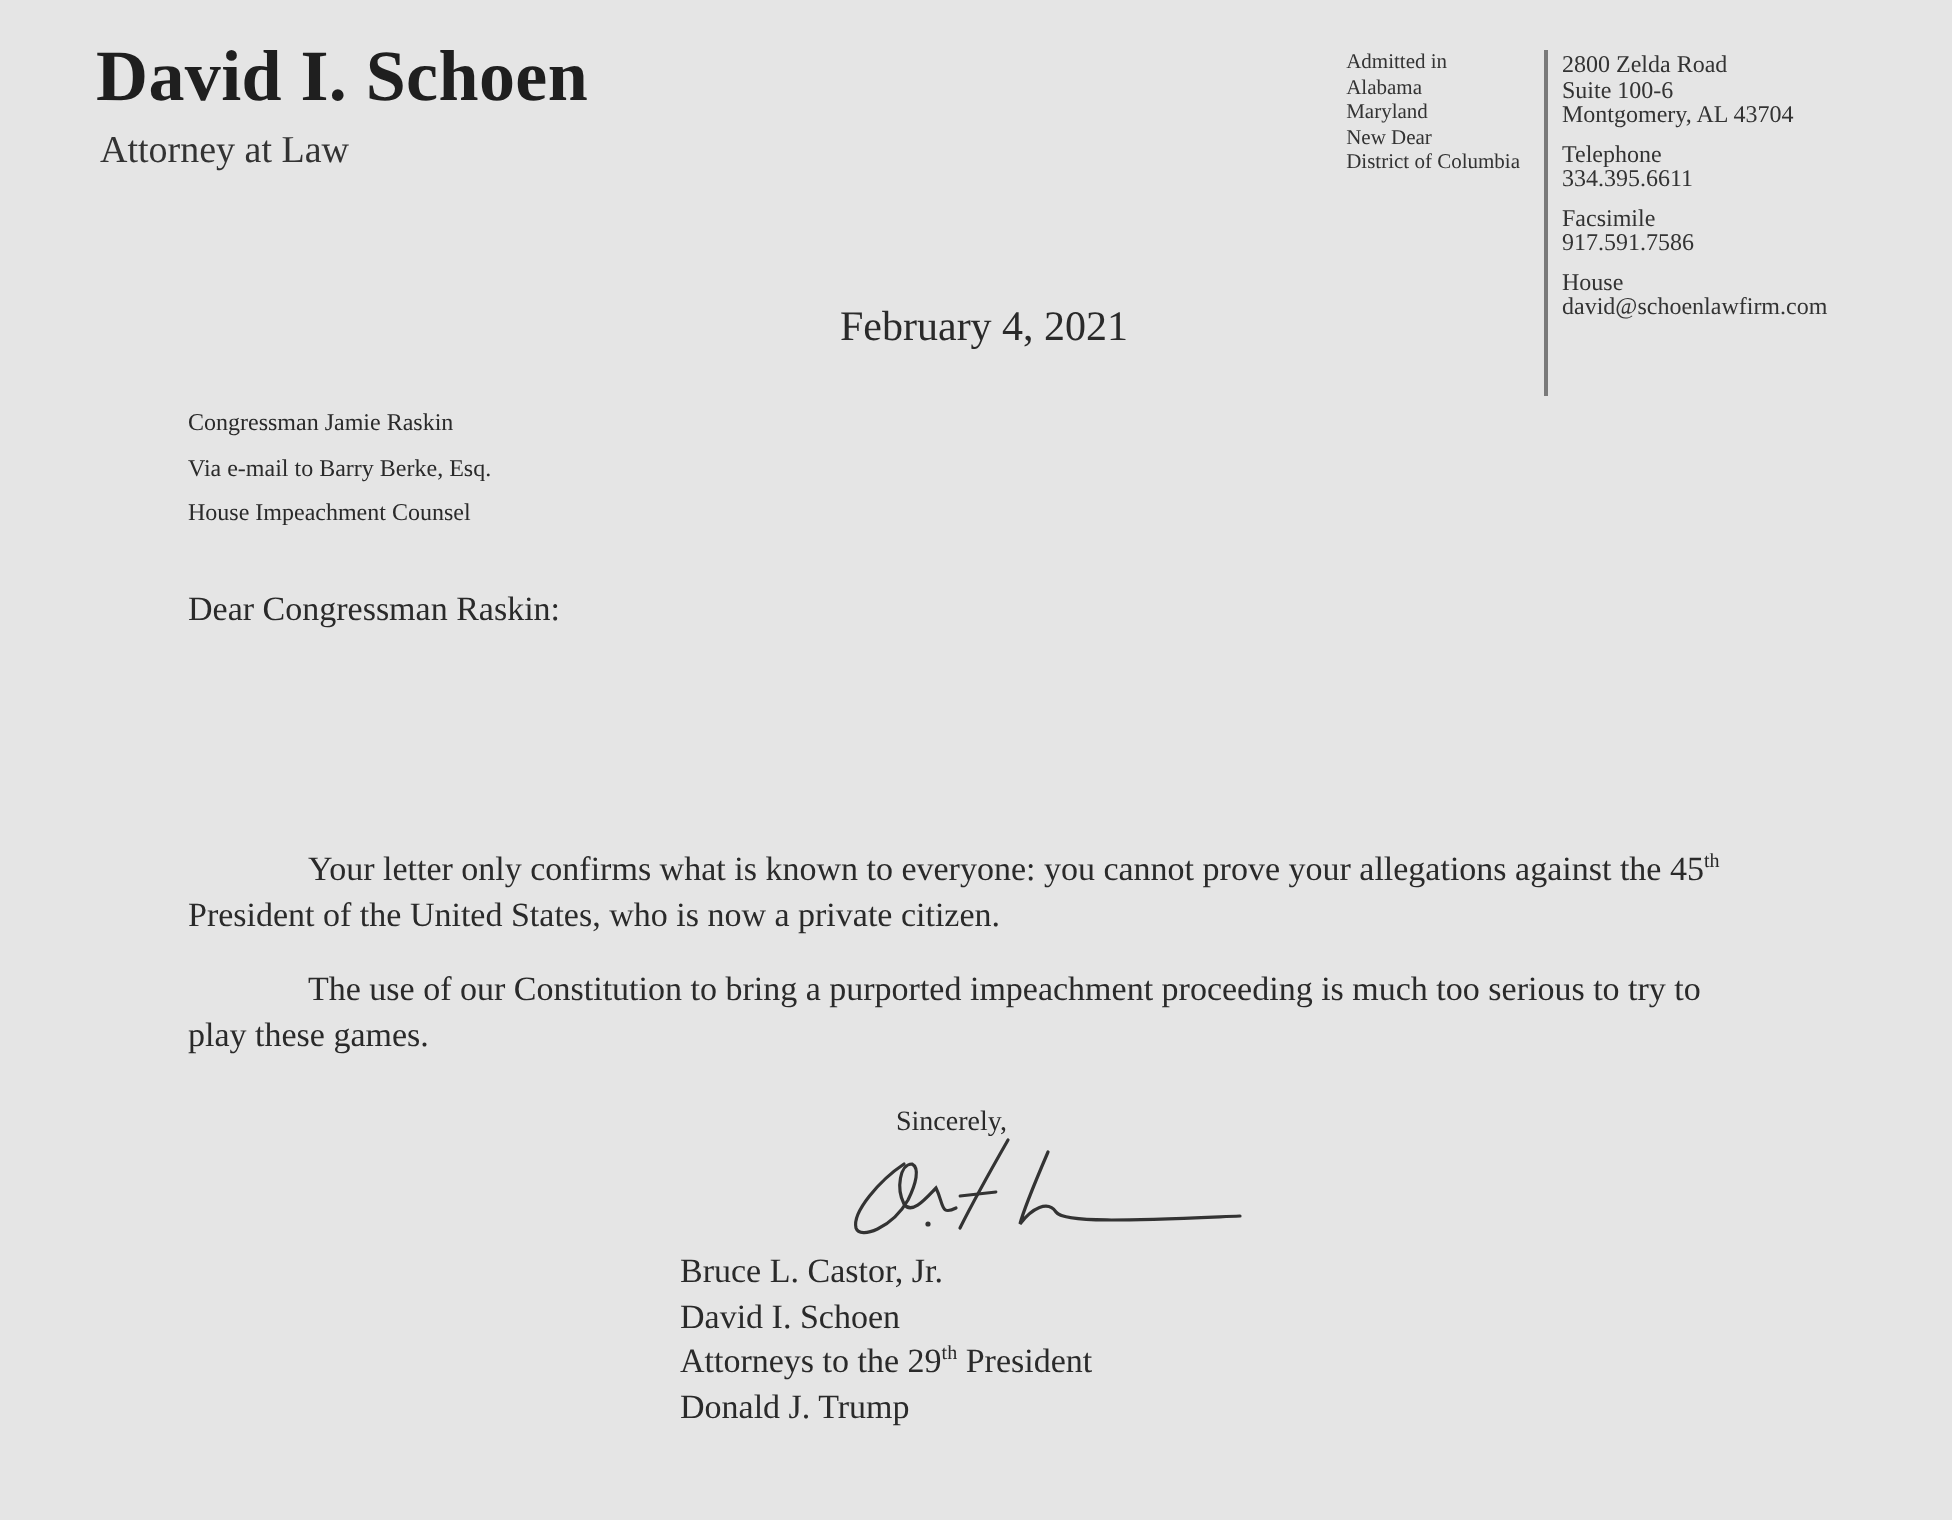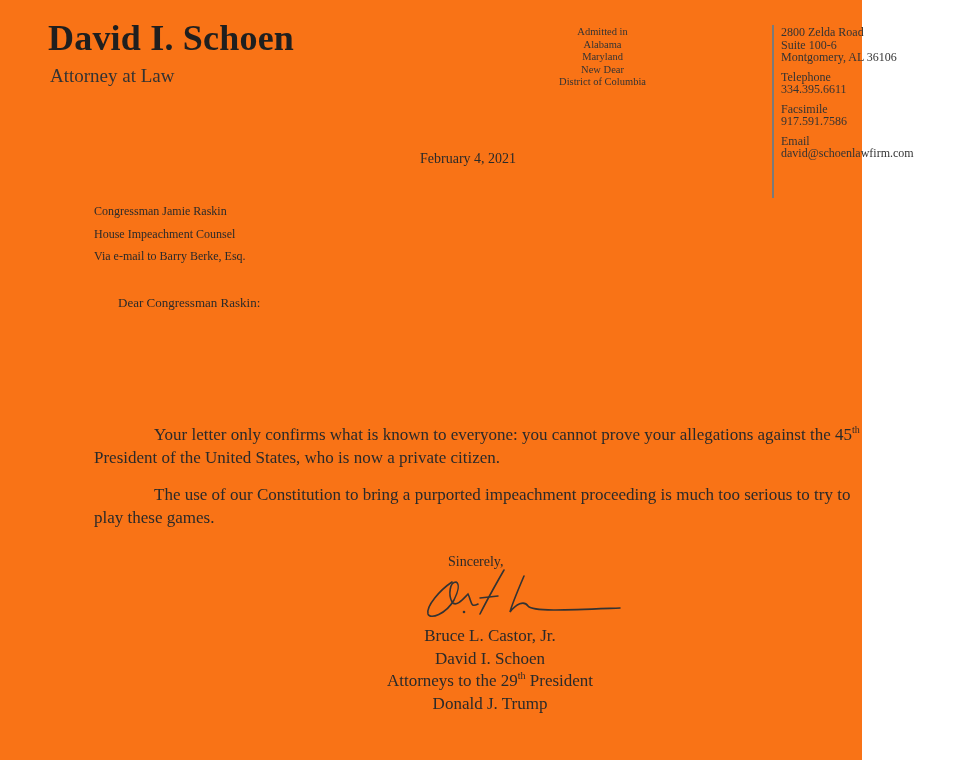--- a/index.html
+++ b/index.html
@@ -11,22 +11,22 @@
       width: 980px;
       height: 760px;
       position: relative;
       overflow: hidden;
       font-family: "Liberation Serif", "DejaVu Serif", serif;
       color: #2a2a2a;
     }
     .page {
       position: absolute;
       left: 0; top: 0;
-      width: 862px; height: 760px;
-      background: #f97316;
+      width: 976px; height: 760px;
+      background: #e5e5e5;
     }
     .lh-name {
       position: absolute;
       left: 48px; top: 20px;
       font-size: 36px;
       font-weight: bold;
       color: #1f1f1f;
       letter-spacing: 0.2px;
       line-height: 1;
       font-family: "Liberation Serif", "DejaVu Serif", serif;
@@ -34,21 +34,21 @@
     .lh-title {
       position: absolute;
       left: 50px; top: 66px;
       font-size: 19px;
       color: #333;
       line-height: 1;
     }
     .admitted {
       position: absolute;
       right: 216px; top: 26px;
-      text-align: center;
+      text-align: left;
       font-size: 10.5px;
       line-height: 12.5px;
       color: #333;
     }
     .vline {
       position: absolute;
       left: 772px; top: 25px;
       width: 2px; height: 173px;
       background: #7a7a7a;
     }
@@ -57,34 +57,33 @@
       left: 781px; top: 26px;
       font-size: 12px;
       line-height: 12.5px;
       color: #333;
     }
     .contact .grp { margin-bottom: 7px; }
     .contact .grp:last-child { margin-bottom: 0; }
     .date {
       position: absolute;
       left: 420px; top: 151px;
-      font-size: 14px;
+      font-size: 21px;
       color: #2a2a2a;
     }
     .address {
       position: absolute;
       left: 94px; top: 200px;
       font-size: 12px;
       line-height: 22.5px;
     }
     .salutation {
       position: absolute;
       left: 94px; top: 295px;
-      font-size: 13px;
-      margin-left: 24px;
+      font-size: 17px;
     }
     .para {
       position: absolute;
       left: 94px;
       width: 780px;
       font-size: 17px;
       line-height: 22.5px;
       text-align: left;
     }
     .para .indent { display: inline-block; width: 60px; }
@@ -99,21 +98,21 @@
     }
     .signature {
       position: absolute;
       left: 420px; top: 568px;
       width: 210px; height: 55px;
     }
     .sig-block {
       position: absolute;
       left: 340px; top: 625px;
       width: 300px;
-      text-align: center;
+      text-align: left;
       font-size: 17px;
       line-height: 22.5px;
     }
     .sig-block sup { font-size: 10px; line-height: 0; }
   </style>
 </head>
 <body>
 
 <div class="page">
 
@@ -127,42 +126,42 @@
     <div>New Dear</div>
     <div>District of Columbia</div>
   </div>
 
   <div class="vline"></div>
 
   <div class="contact">
     <div class="grp">
       <div>2800 Zelda Road</div>
       <div>Suite 100-6</div>
-      <div>Montgomery, AL 36106</div>
+      <div>Montgomery, AL 43704</div>
     </div>
     <div class="grp">
       <div>Telephone</div>
       <div>334.395.6611</div>
     </div>
     <div class="grp">
       <div>Facsimile</div>
       <div>917.591.7586</div>
     </div>
     <div class="grp">
-      <div>Email</div>
+      <div>House</div>
       <div>david@schoenlawfirm.com</div>
     </div>
   </div>
 
   <div class="date">February 4, 2021</div>
 
   <div class="address">
     <div>Congressman Jamie Raskin</div>
+    <div>Via e-mail to Barry Berke, Esq.</div>
     <div>House Impeachment Counsel</div>
-    <div>Via e-mail to Barry Berke, Esq.</div>
   </div>
 
   <div class="salutation">Dear Congressman Raskin:</div>
 
 
   <div class="para p2"><span class="indent"></span><span>Your letter only confirms what is known to everyone: you cannot prove your allegations against the 45</span><sup>th</sup><span> President of the United States, who is now a private citizen.</span></div>
 
   <div class="para p3"><span class="indent"></span><span>The use of our Constitution to bring a purported impeachment proceeding is much too serious to try to play these games.</span></div>
 
   <div class="closing">Sincerely,</div>

